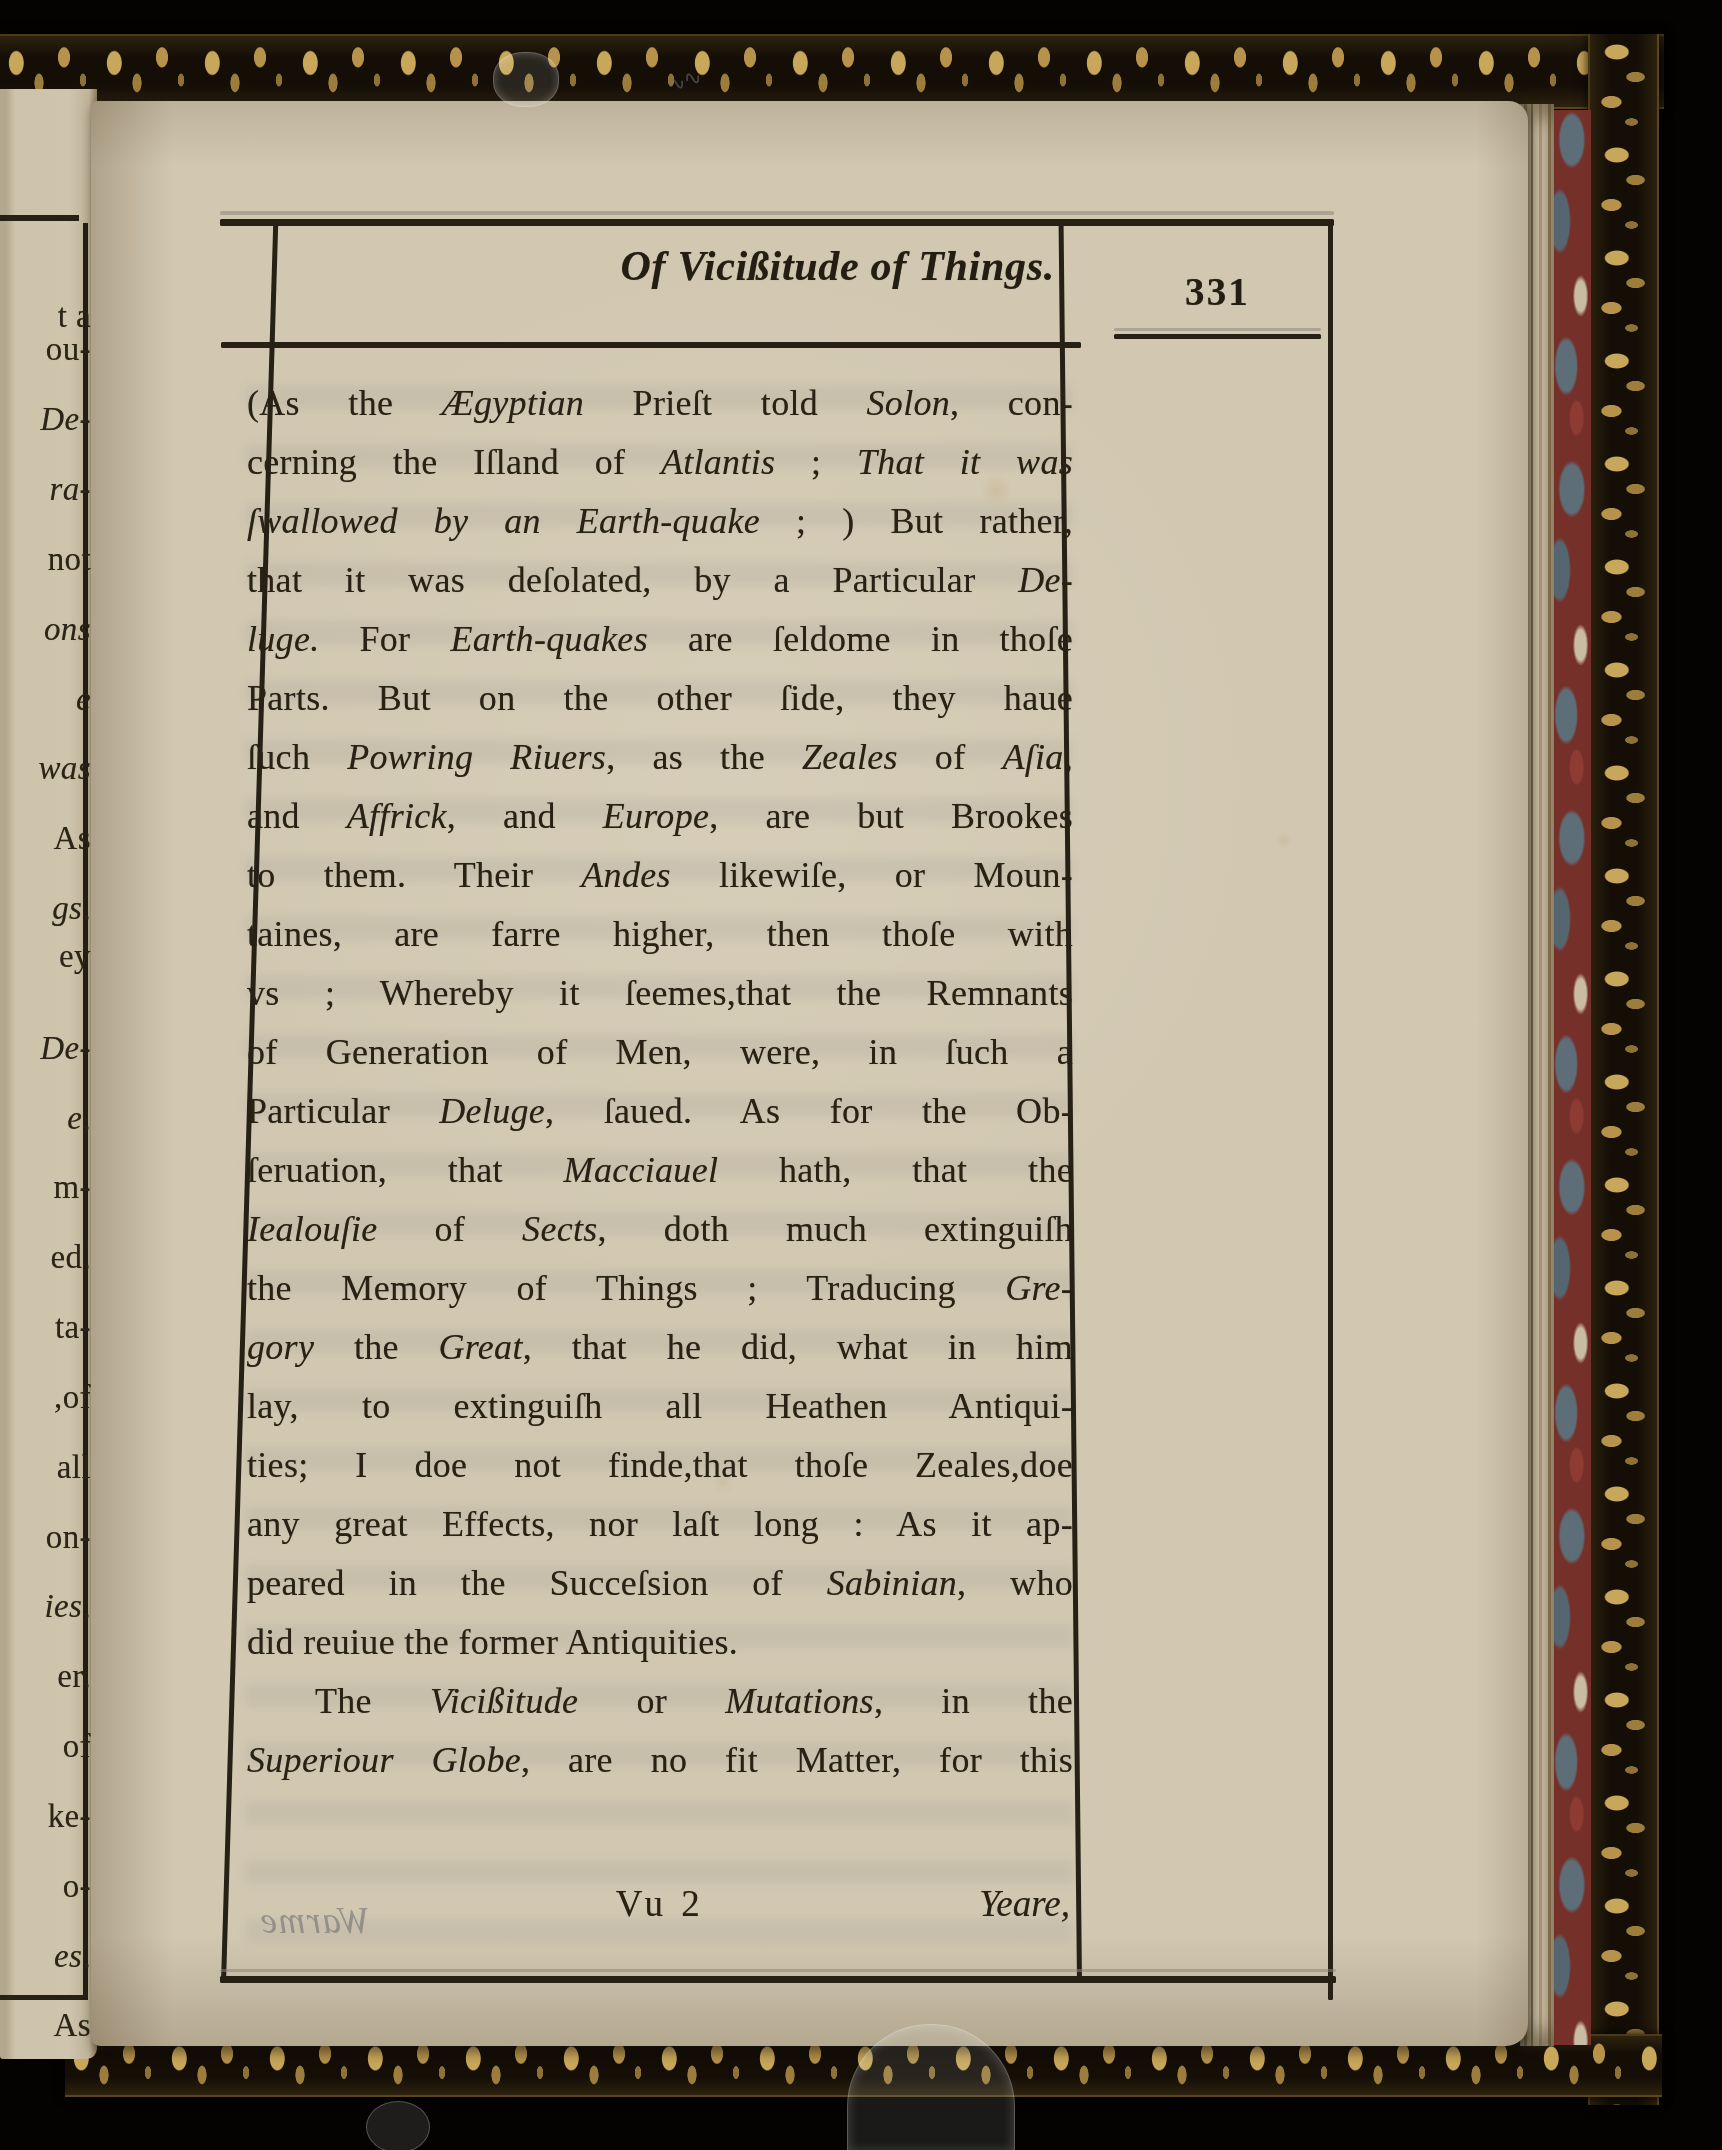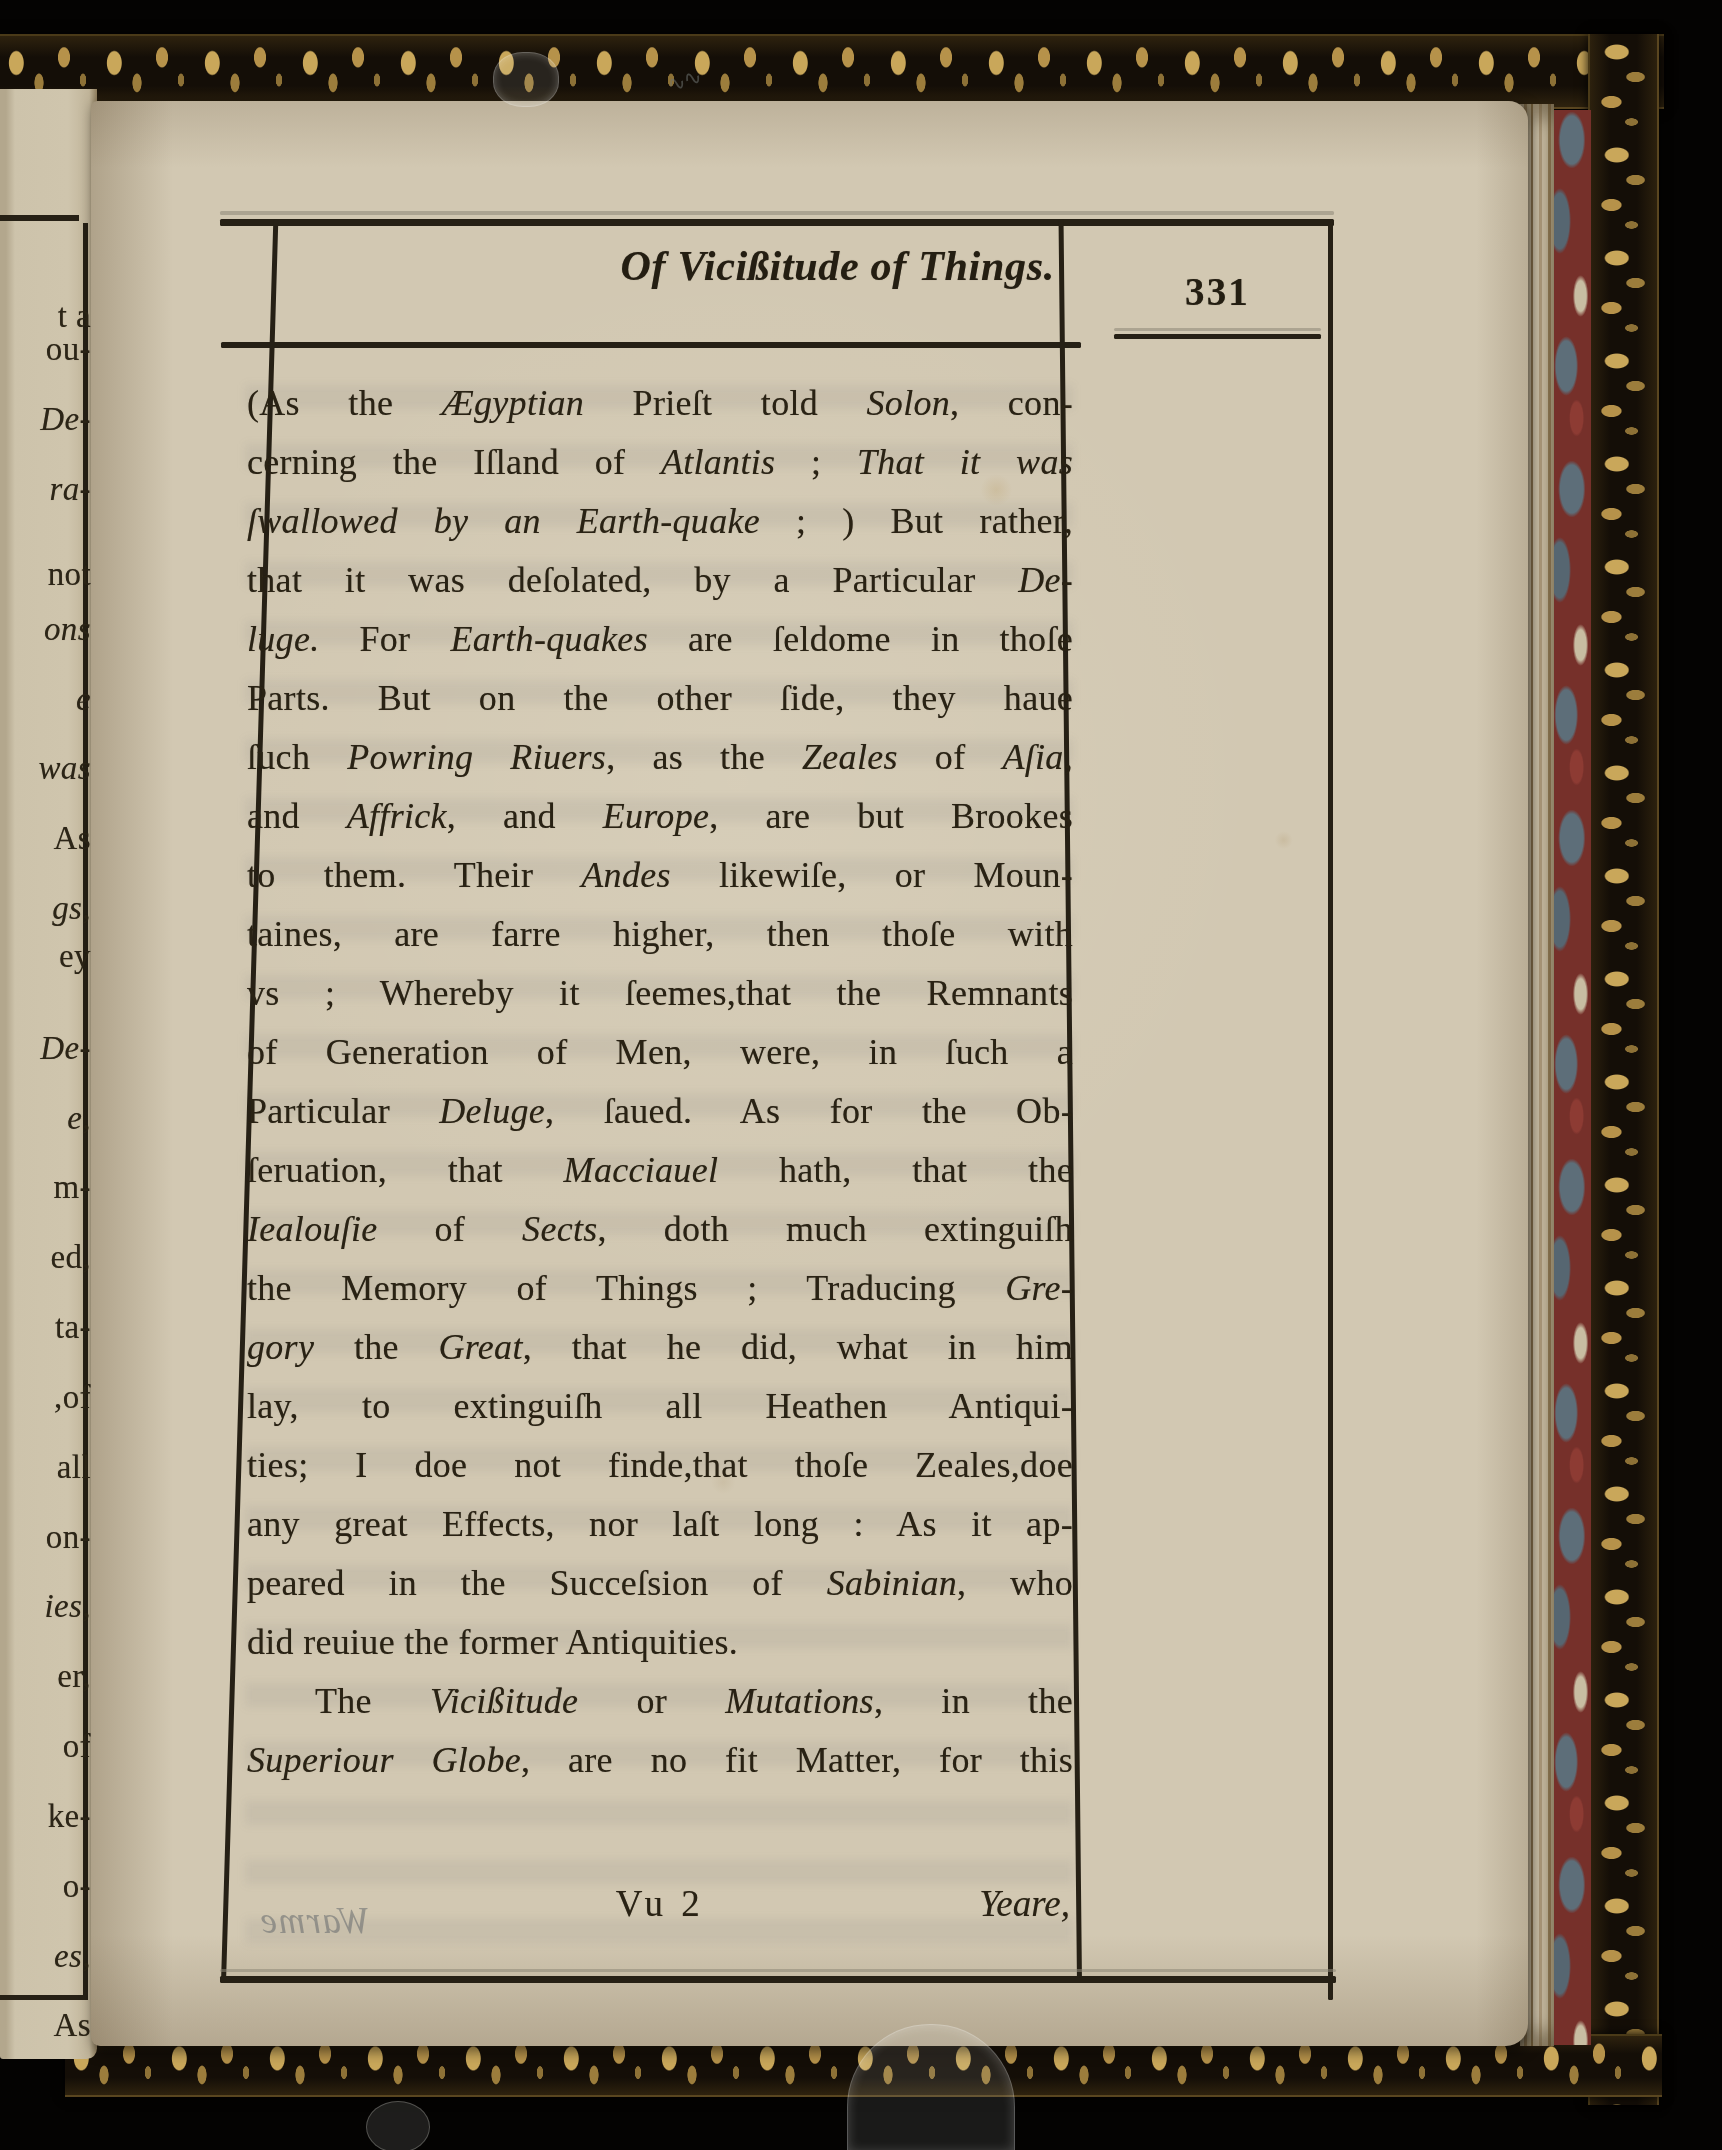--- a/index.html
+++ b/index.html
@@ -150,21 +150,21 @@
 
   <div id="prev-page">
     <div class="sliver-rule" style="left:0;top:126px;width:79px;height:6px;"></div>
     <div class="sliver-rule" style="left:83px;top:134px;width:4.5px;height:1776px;"></div>
     <div class="sliver-rule" style="left:0;top:1906px;width:88px;height:5.2px;"></div>
     <div id="left-fragments">
         <div class="frag" style="top: 175px; margin-top: 36px;">t a</div>
         <div class="frag" style="top: 244px;">ou-</div>
         <div class="frag it" style="top: 314px;">De-</div>
         <div class="frag it" style="top: 384px;">ra-</div>
-        <div class="frag" style="top: 454px; margin-top: 15px;">not</div>
+        <div class="frag" style="top: 454px;">not</div>
         <div class="frag it" style="top: 524px;">ons</div>
         <div class="frag it" style="top: 594px;">e</div>
         <div class="frag it" style="top: 663px;">was</div>
         <div class="frag" style="top: 733px;">As</div>
         <div class="frag it" style="top: 803px;">gs,</div>
         <div class="frag" style="top: 851px;">ey</div>
         <div class="frag it" style="top: 943px;">De-</div>
         <div class="frag it" style="top: 1013px;">e,</div>
         <div class="frag" style="top: 1082px;">m-</div>
         <div class="frag" style="top: 1152px;">ed,</div>

